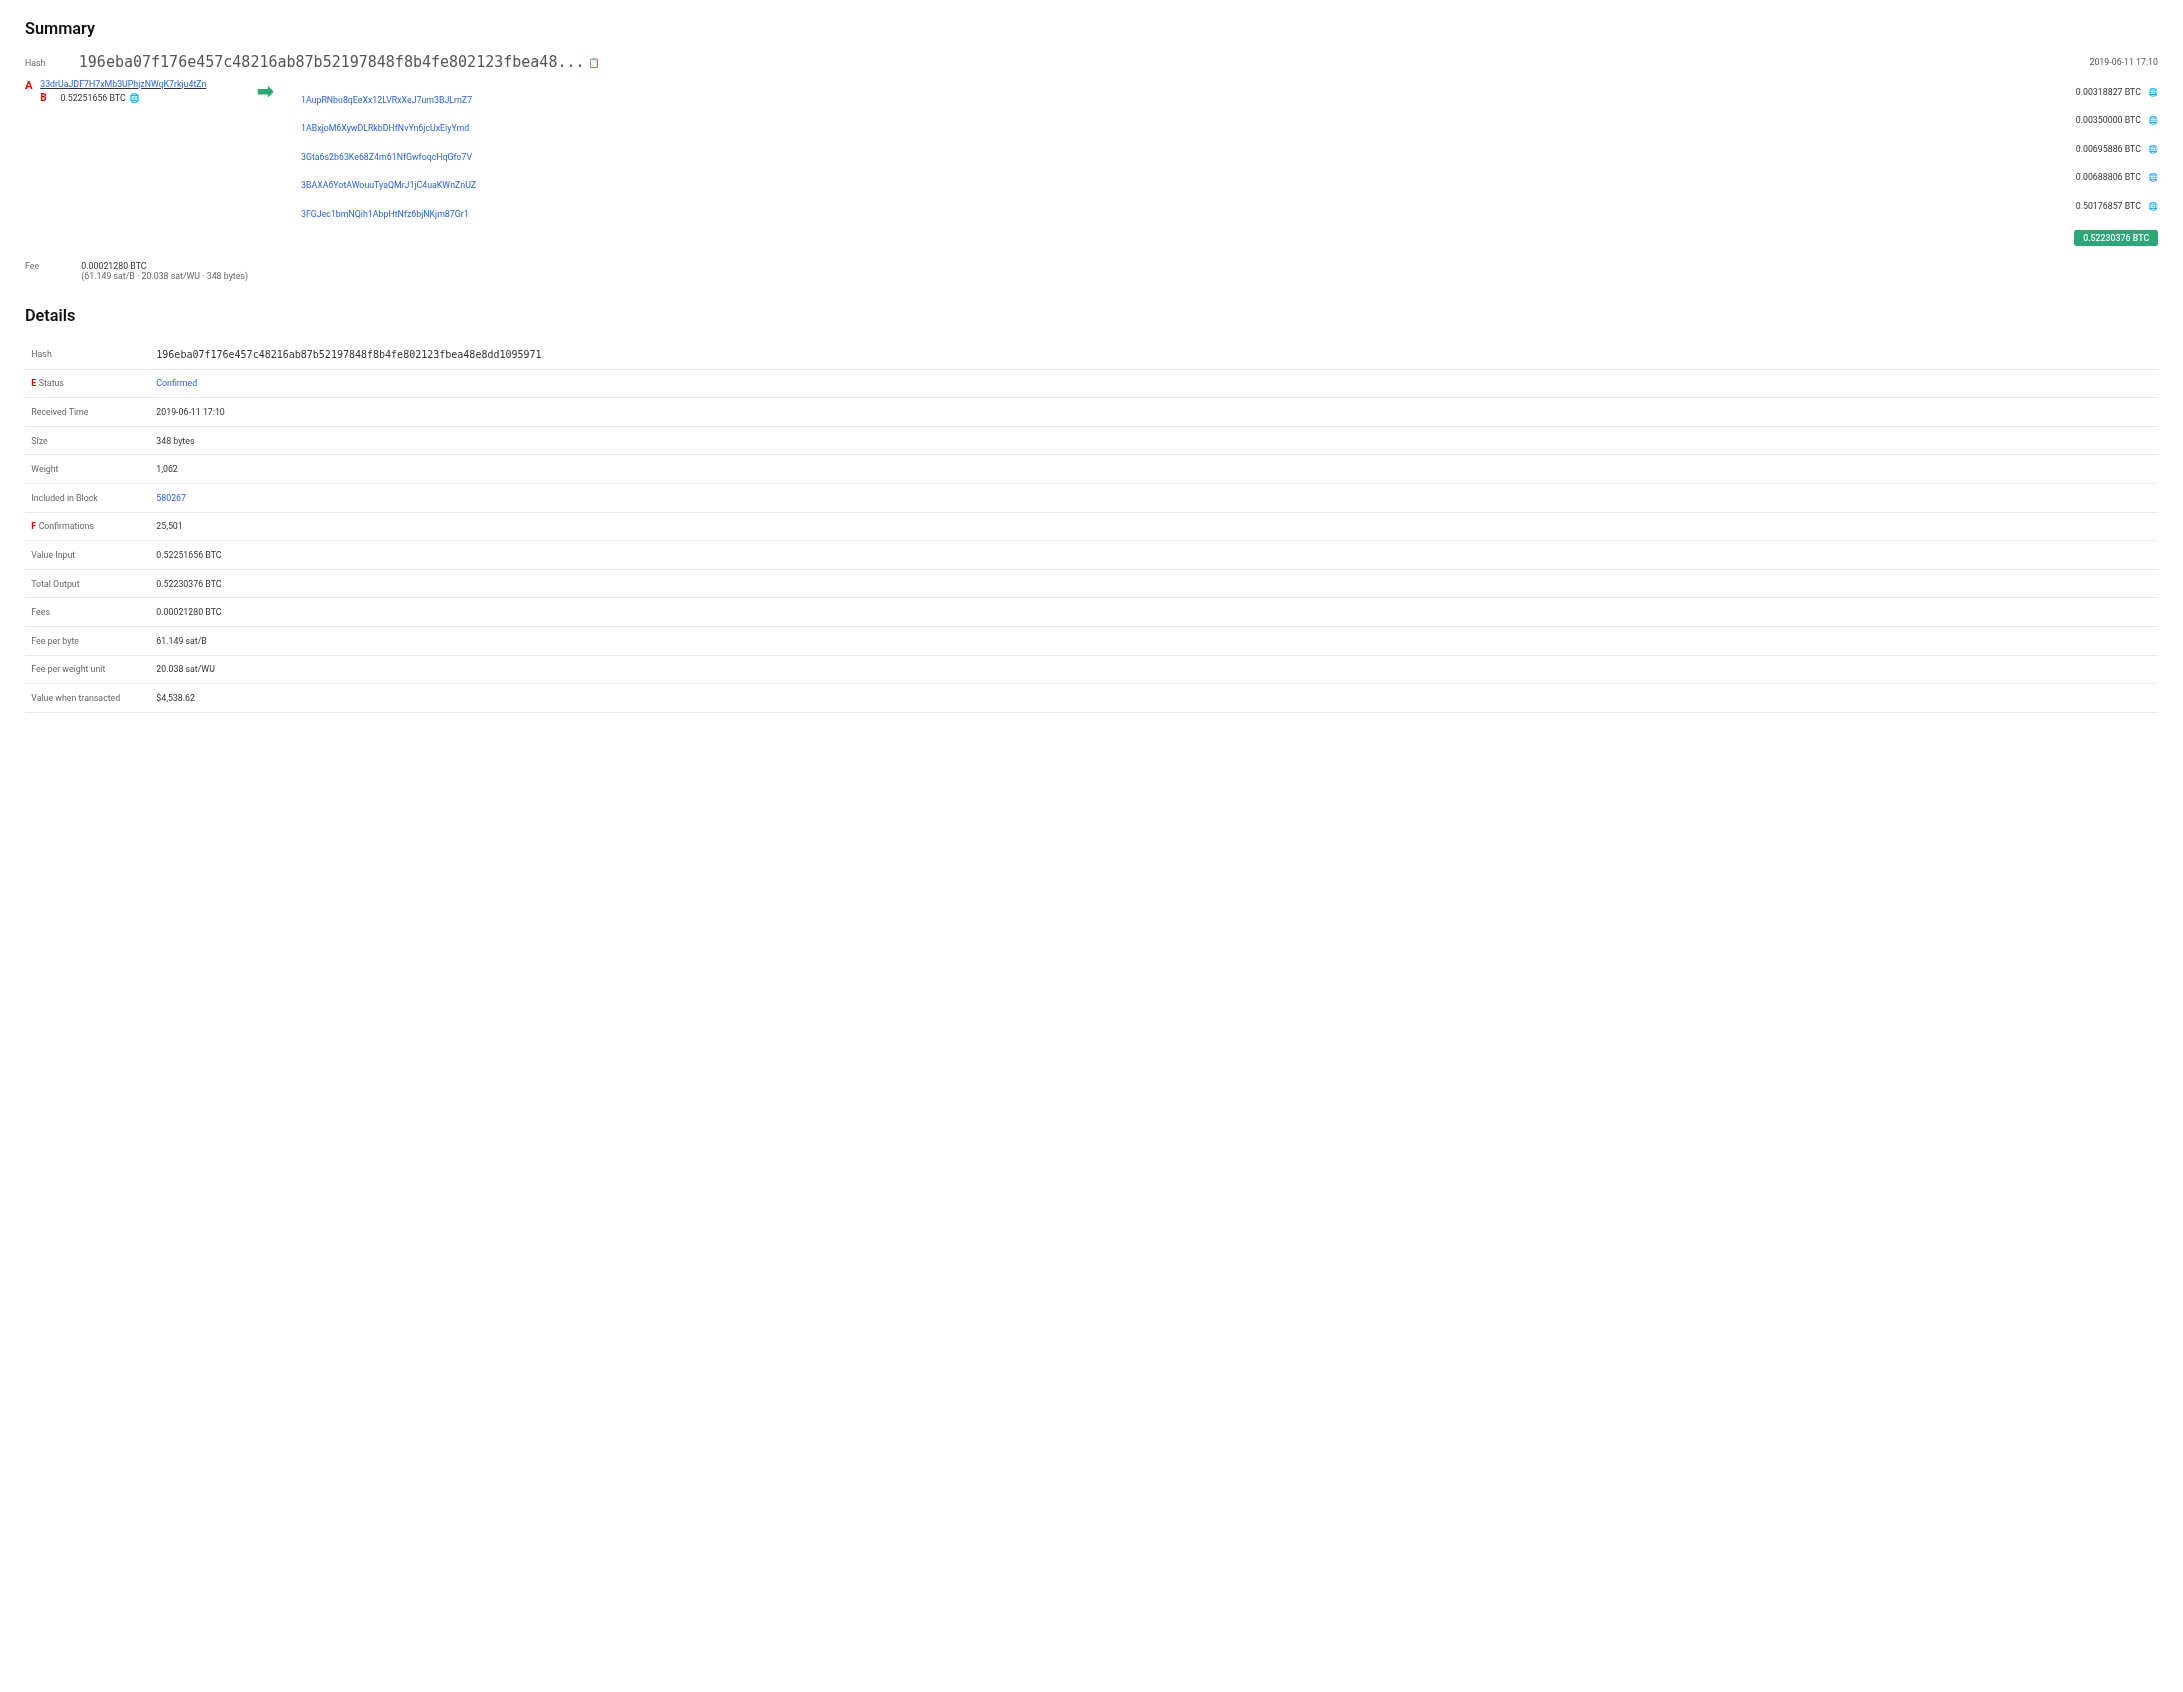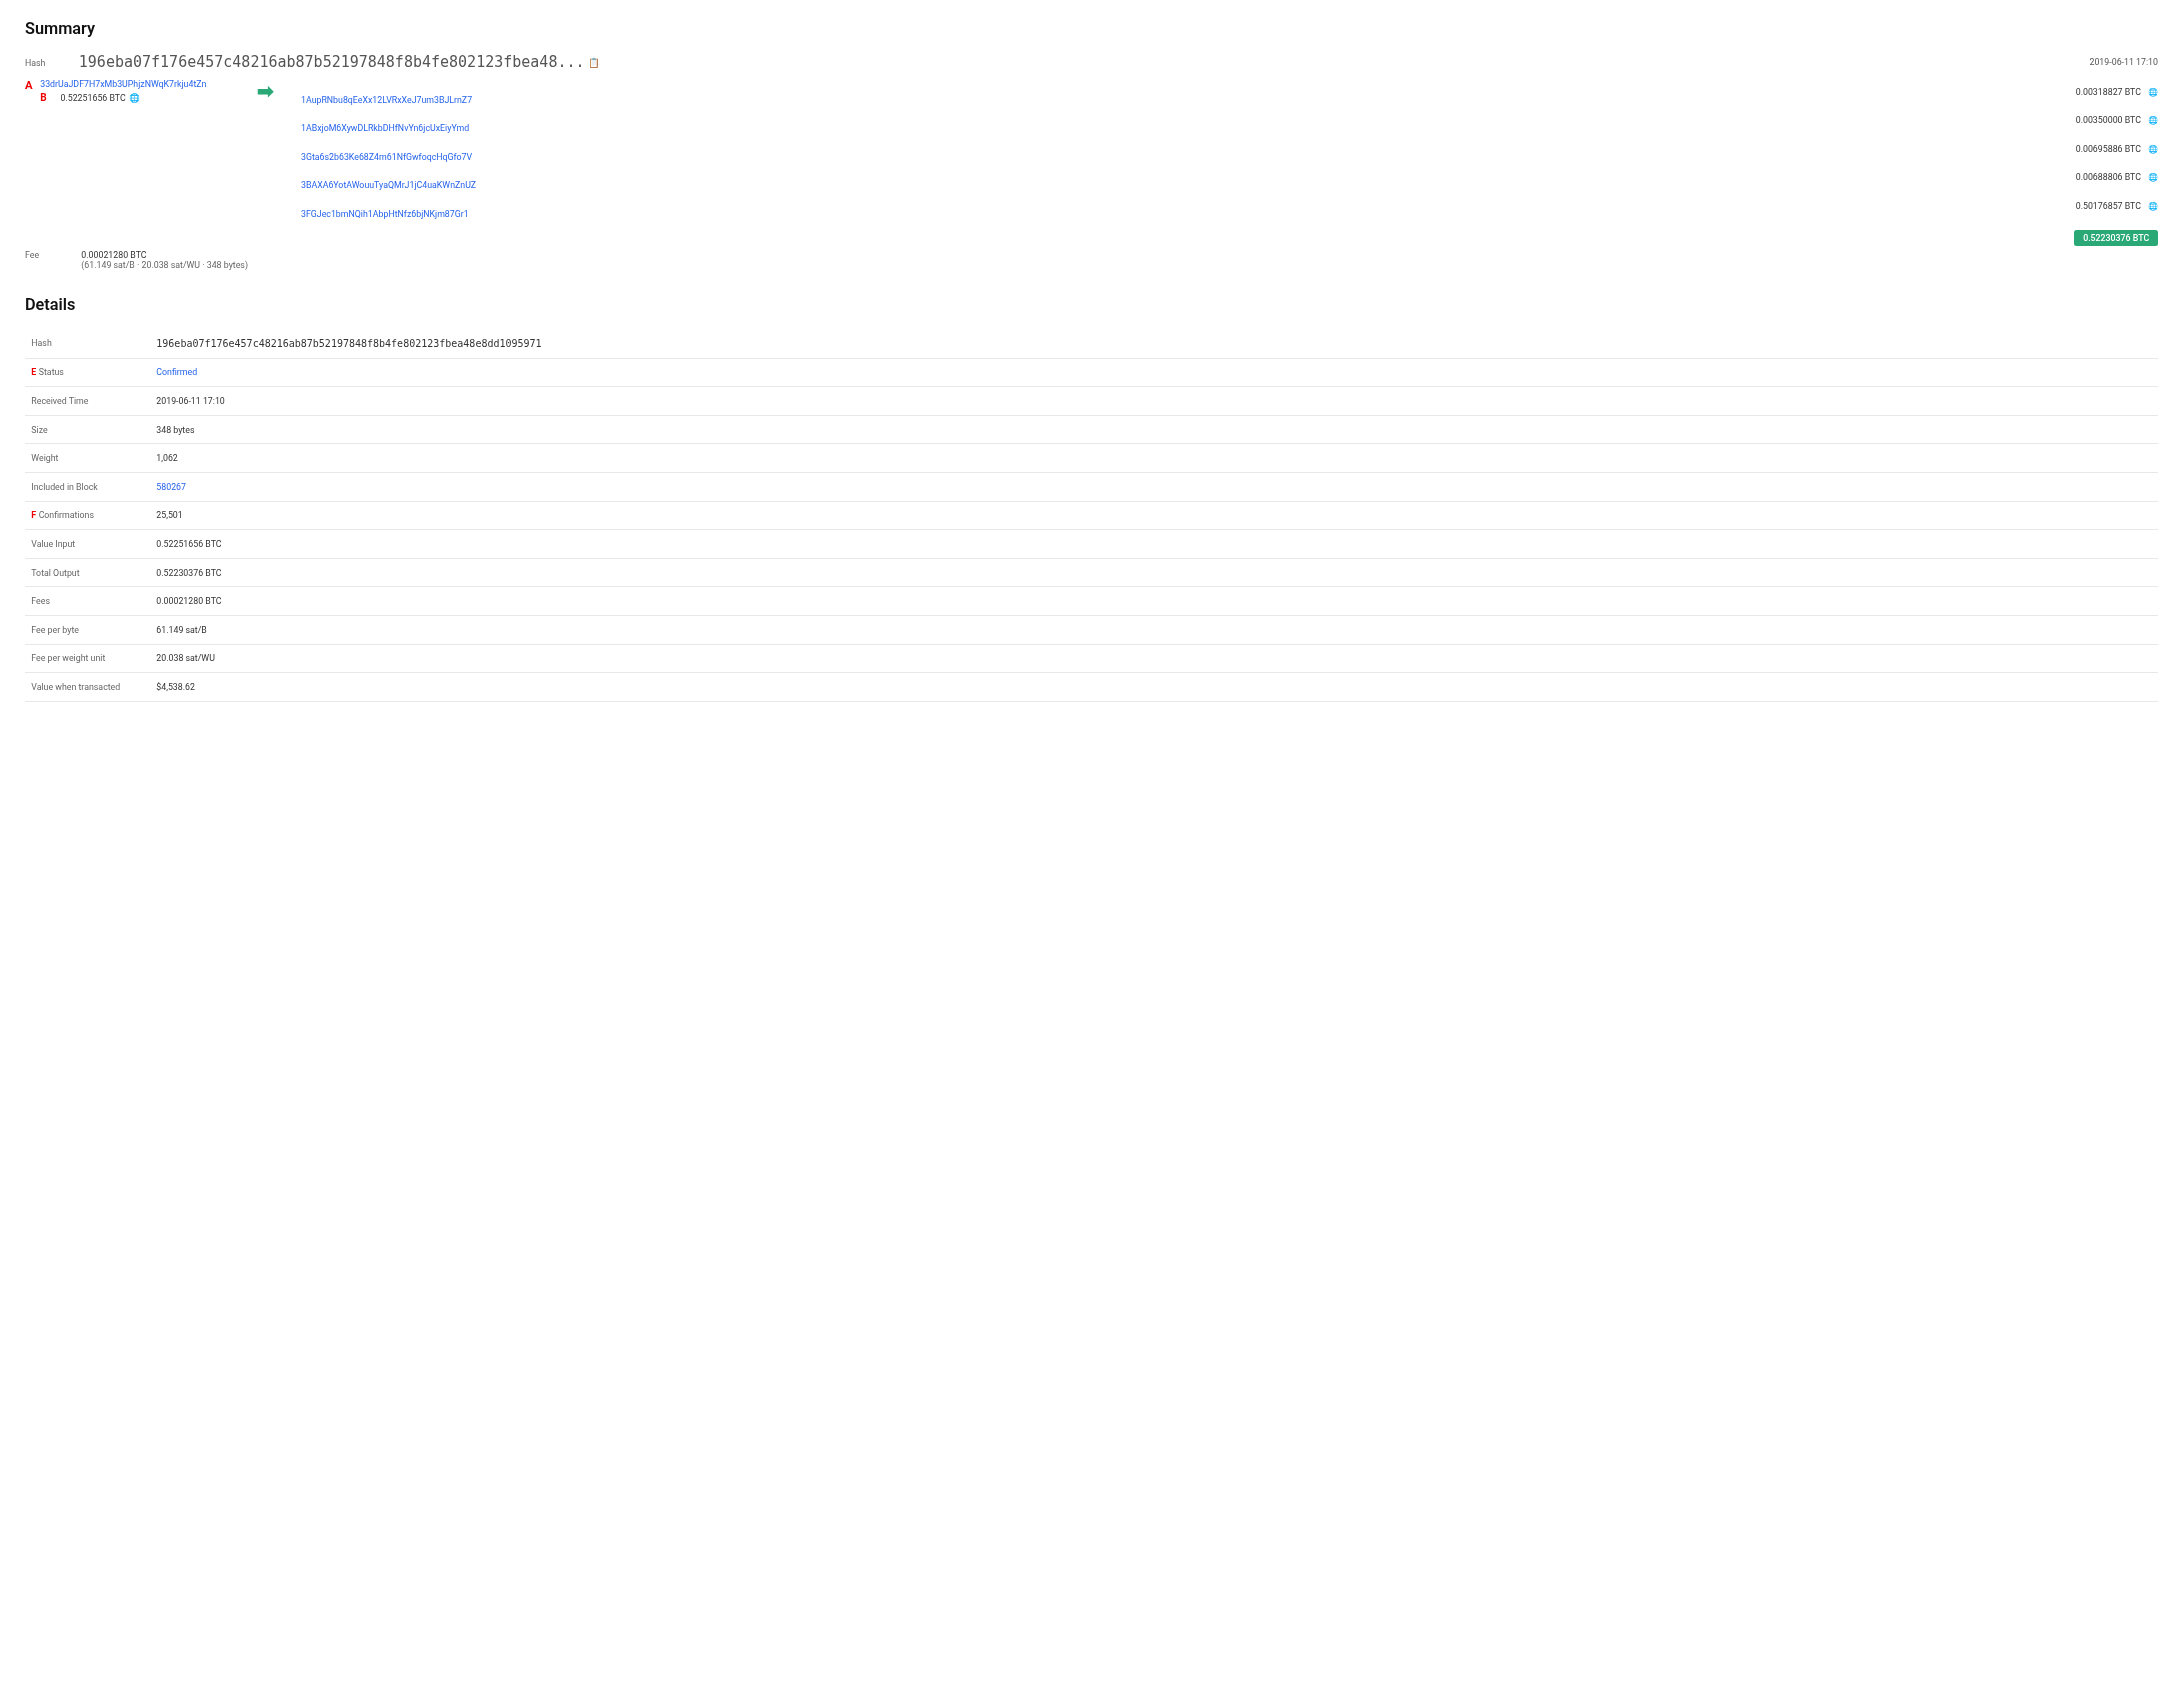--- a/index.html
+++ b/index.html
@@ -39,20 +39,21 @@
     }
     .btc-amount {
       font-size: 8.8px;
       color: #333;
       margin-left: 6.3px;
     }
     .sender-row {
       display: flex;
       align-items: flex-end;
       gap: 3.8px;
+      text-decoration: underline;
     }
     .receiver-row {
       display: flex;
       justify-content: space-between;
       align-items: center;
       margin-bottom: 2.5px;
     }
     .receiver-link {
       color: #2563eb;
       text-decoration: none;
@@ -230,21 +231,21 @@
       <span style="color:#e44; font-size:8.1px;">🌐</span>
     </div>
   </div>
         </div>
       <div style="text-align:right; margin-top:6.3px;">
         <span class="total-output-badge">0.52230376 BTC</span>
       </div>
     </div>
   </div>
 
-  <div class="fee-row" style="display:flex; align-items:flex-start; gap:6.3px; margin-top:4px;">
+  <div class="fee-row" style="display:flex; align-items:flex-start; gap:6.3px; margin-top:15px;">
     <span class="fee-label">Fee</span>
     <div>
       <div class="fee-value">0.00021280 BTC</div>
       <div class="fee-value" style="color:#666;">(61.149 sat/B · 20.038 sat/WU · 348 bytes)</div>
     </div>
   </div>
 </div>
 
 <div class="details-section">
   <h2>Details</h2>

